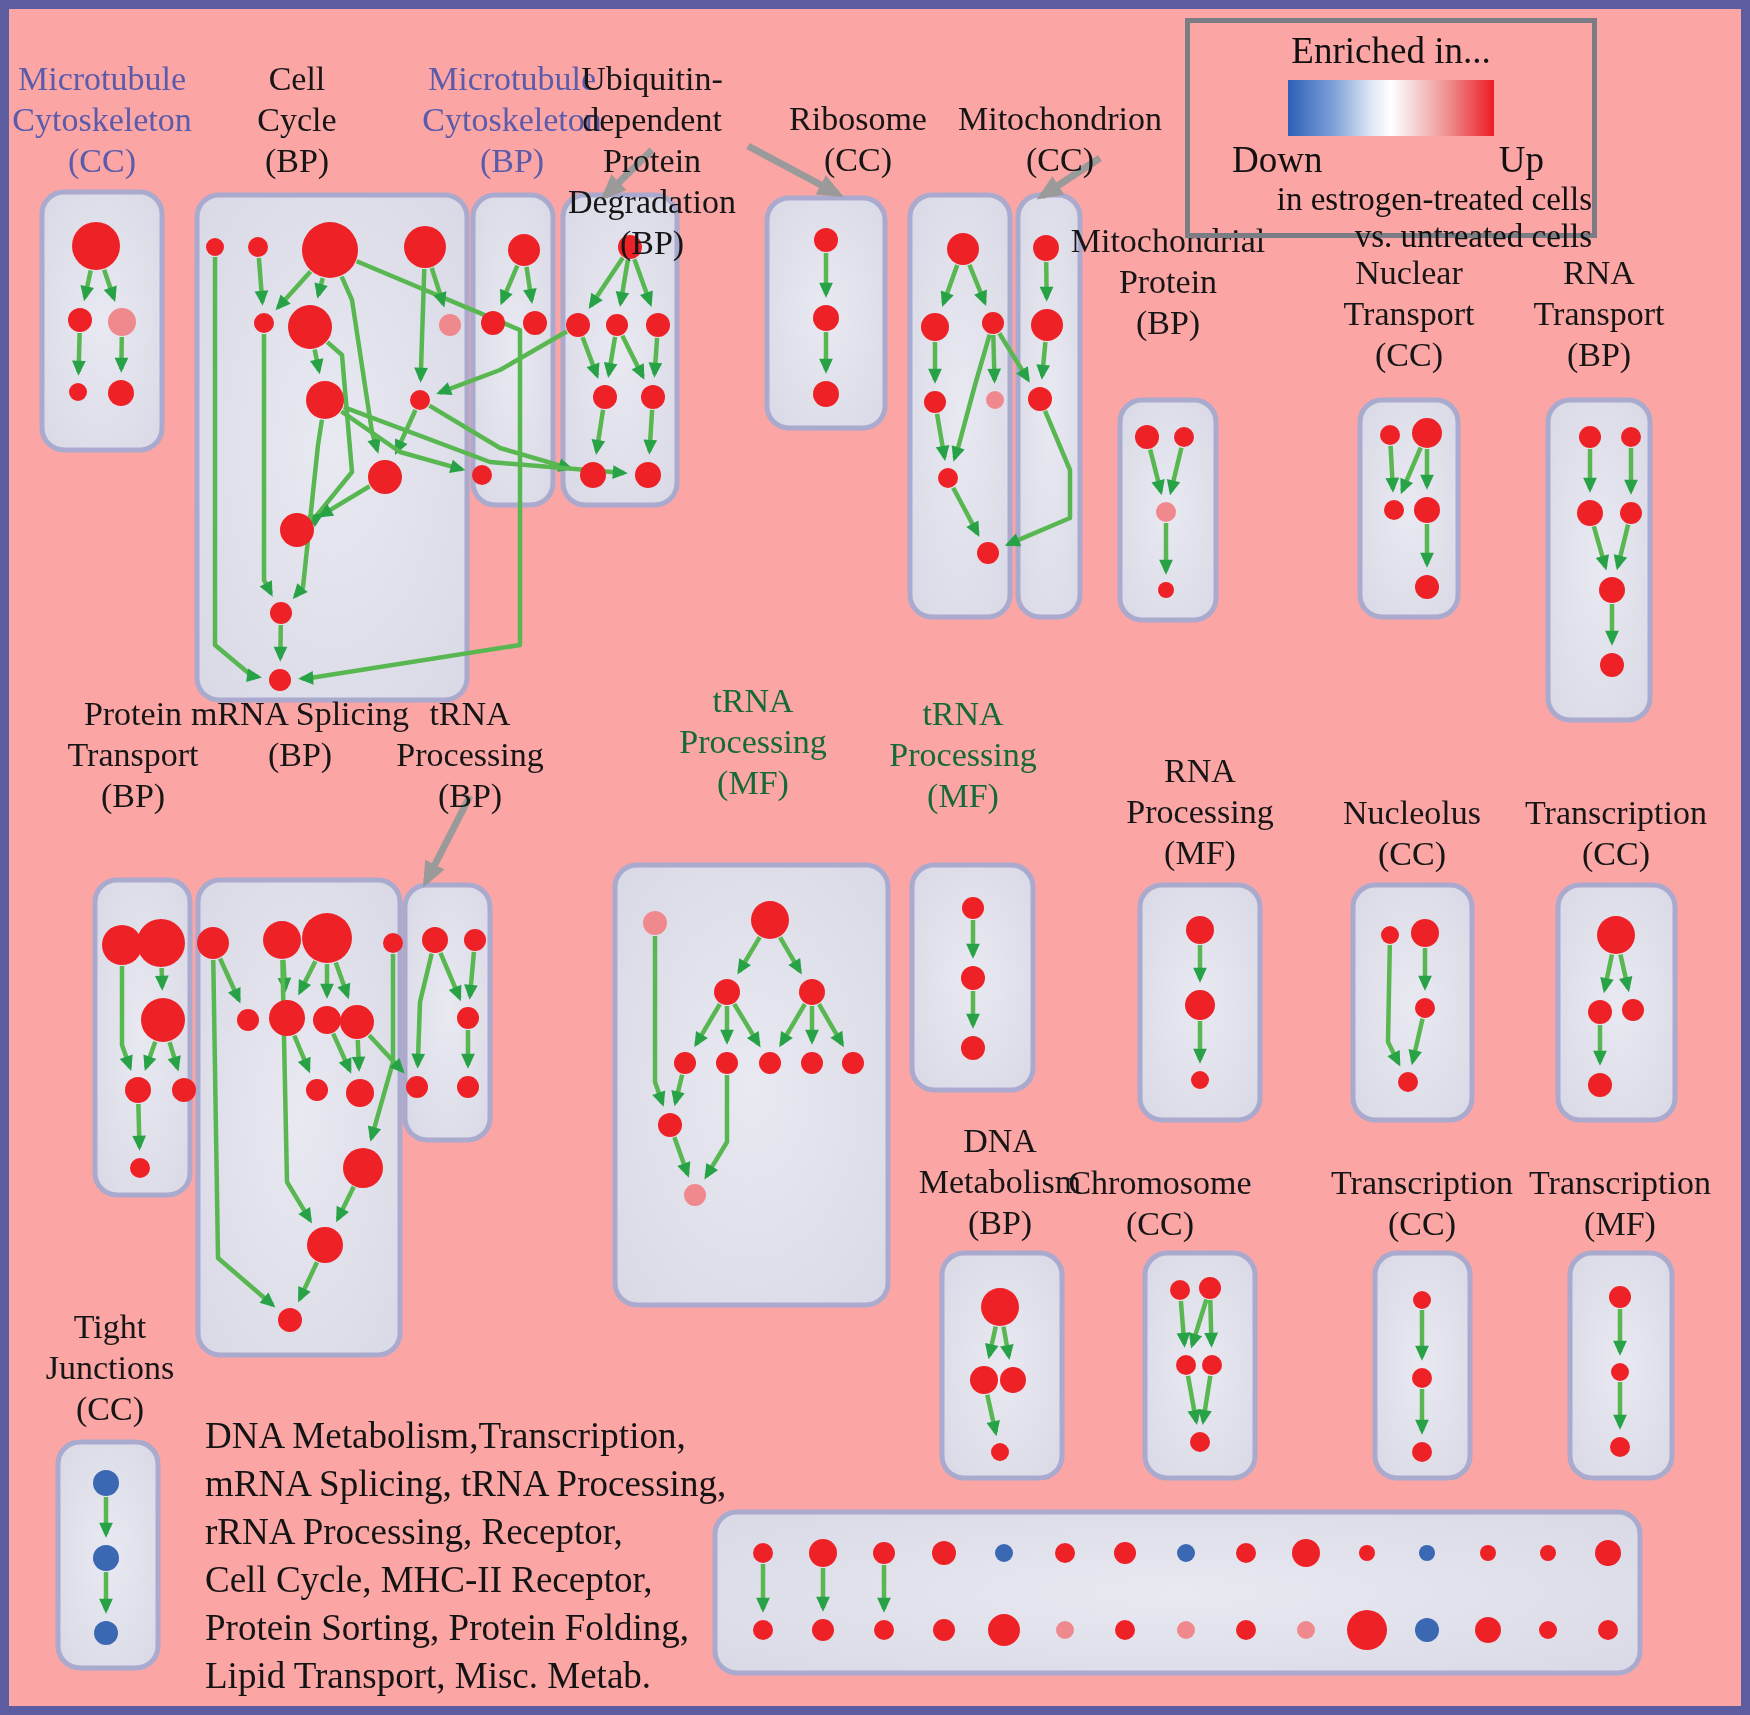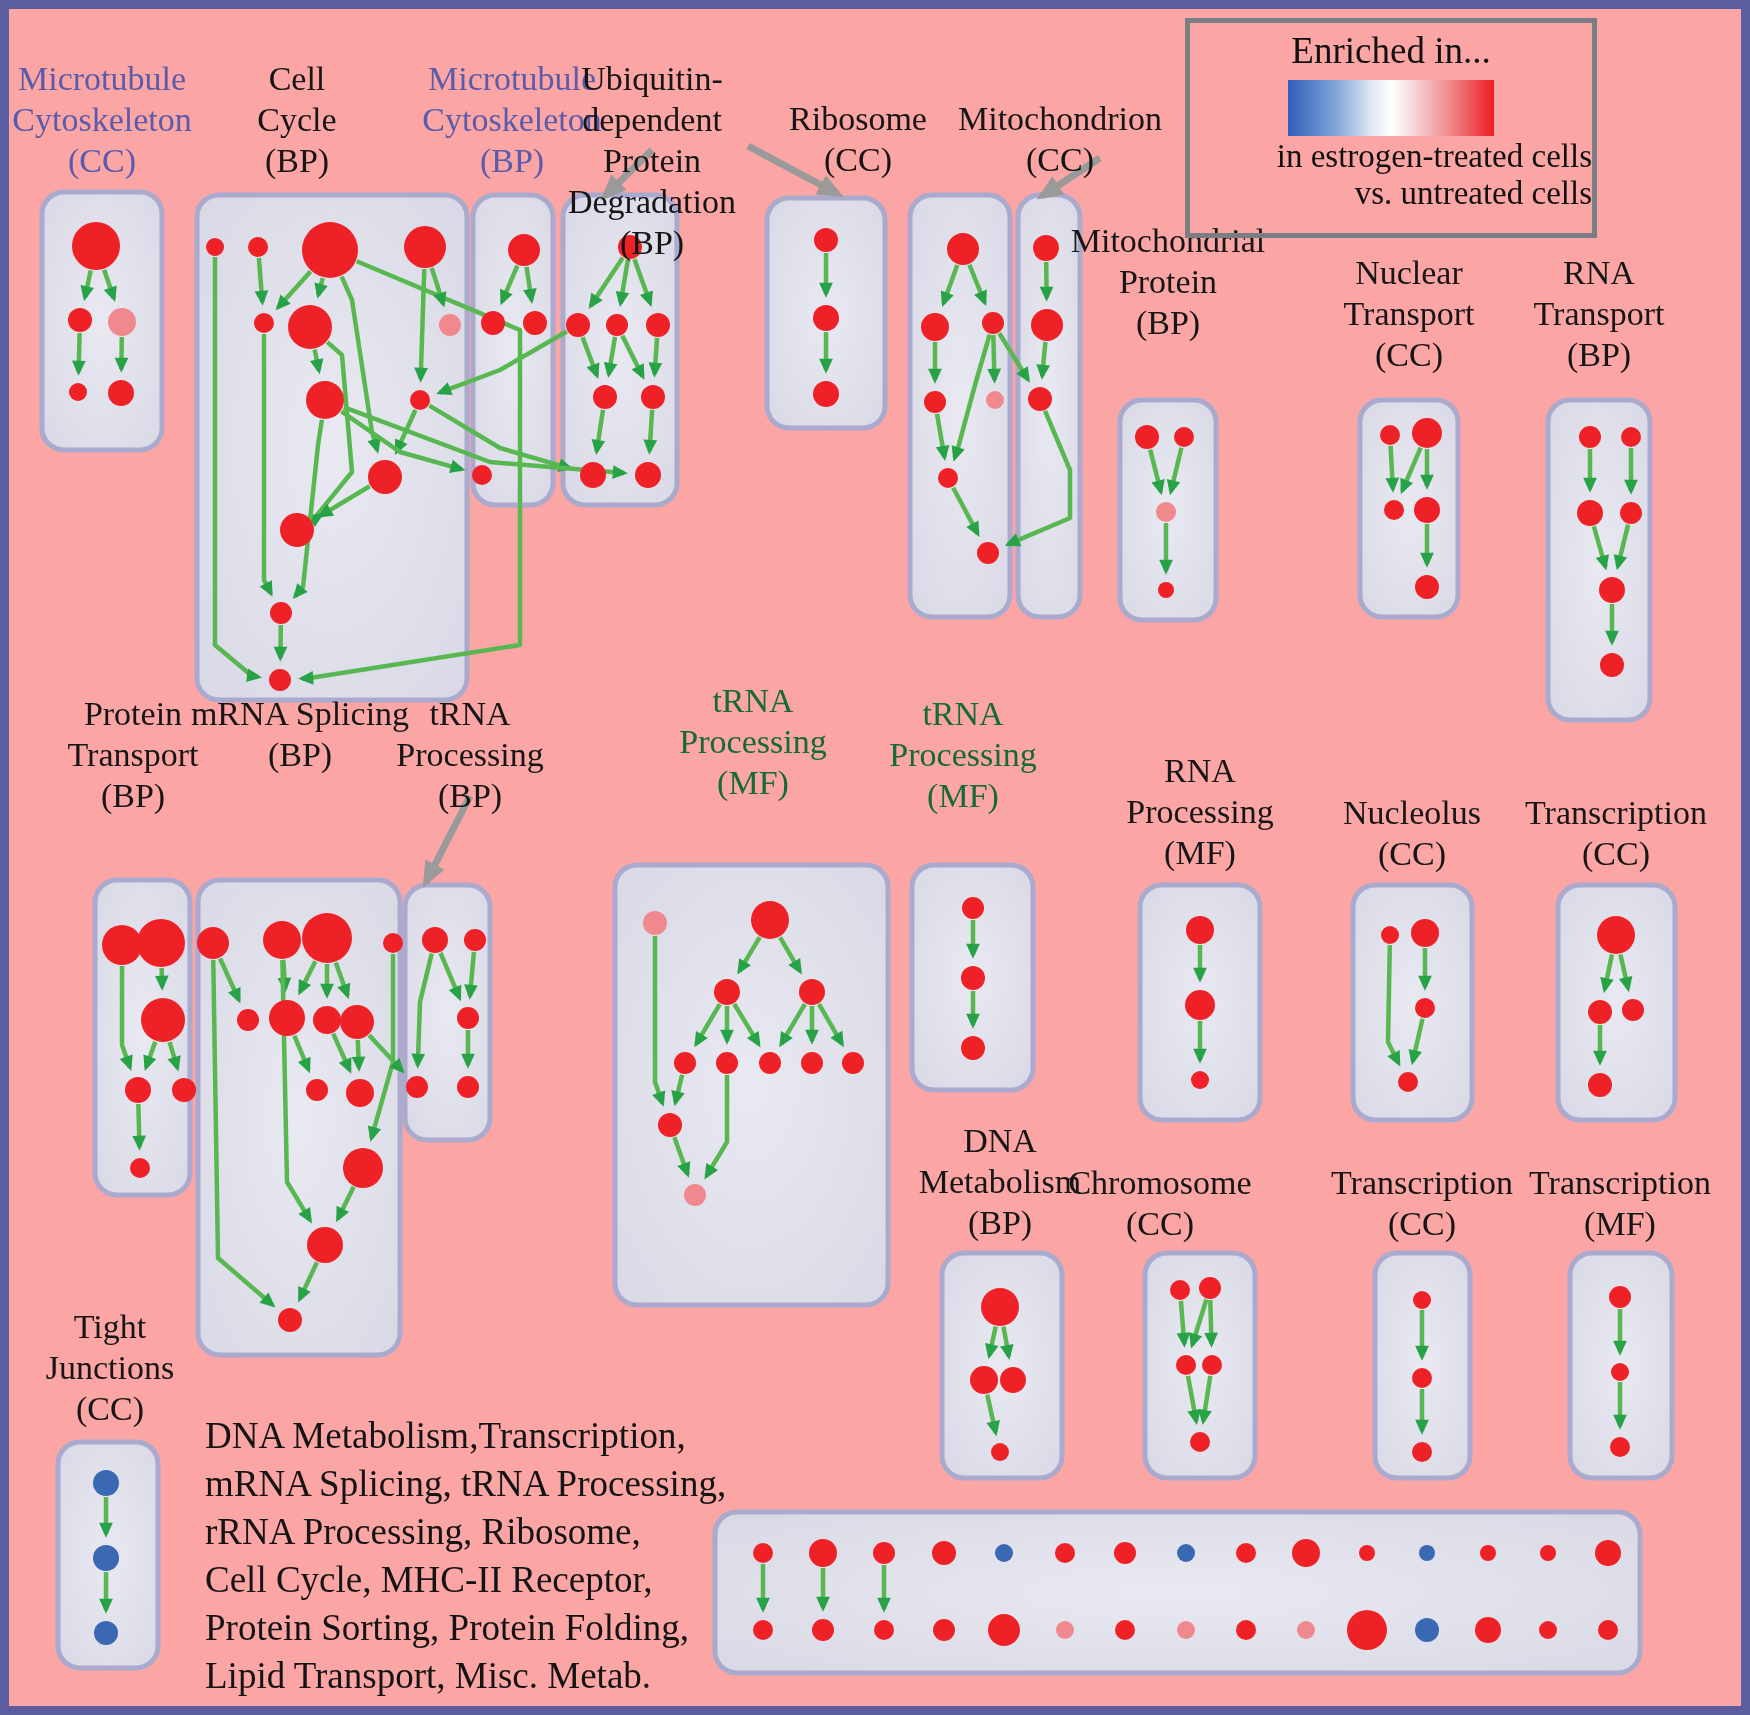--- a/index.html
+++ b/index.html
@@ -457,26 +457,30 @@
       <div class="cluster-label black" style="left: -60px; top: 1306px;">
         <div>Tight</div>
         <div>Junctions</div>
         <div>(CC)</div>
       </div>
     </div>
 
   <div class="legend">
     <div class="legend-title">Enriched in...</div>
     <div class="legend-bar"></div>
+    <div class="legend-downup">
+      <span>Down</span>
+      <span>Up</span>
+    </div>
     <div class="legend-sub">in estrogen-treated cells</div>
     <div class="legend-sub">vs. untreated cells</div>
   </div>
 
   <div class="misc-text" id="misc-text">
       <div>DNA Metabolism,Transcription,</div>
       <div>mRNA Splicing, tRNA Processing,</div>
-      <div>rRNA Processing, Ribosome,</div>
+      <div>rRNA Processing, Receptor,</div>
       <div>Cell Cycle, MHC-II Receptor,</div>
       <div>Protein Sorting, Protein Folding,</div>
       <div>Lipid Transport, Misc. Metab.</div>
     </div>
 
 </div>
 
 </body></html>

